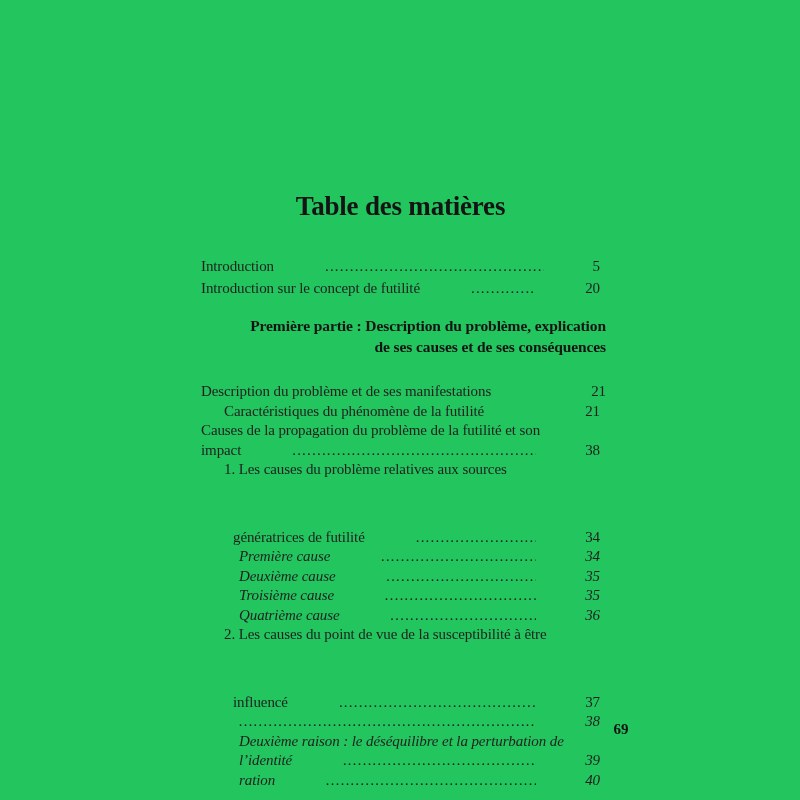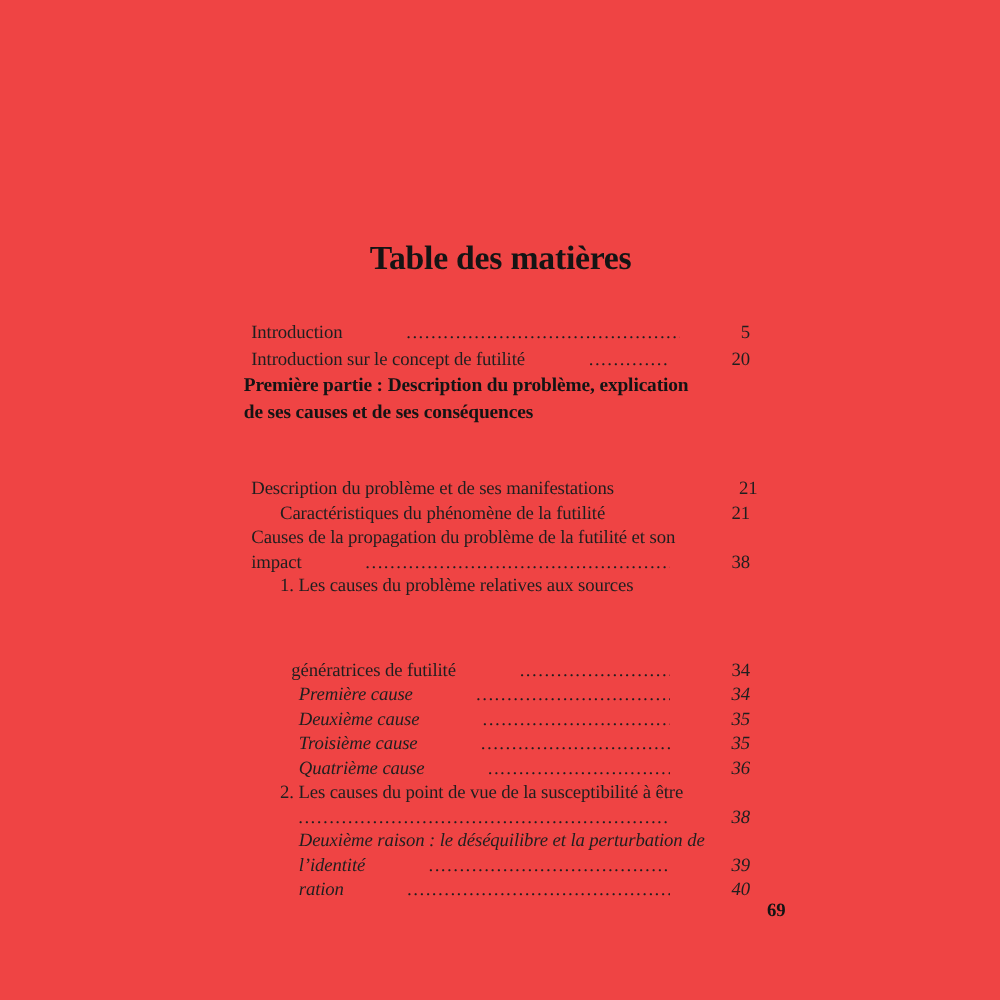--- a/index.html
+++ b/index.html
@@ -1,19 +1,19 @@
 <!DOCTYPE html>
 <html><head>
 <meta charset="utf-8">
 <style>
   html,body{margin:0;padding:0;background:#fff;}
   .canvas{
     position:relative;
     width:800px;height:800px;
-    background:#ef4444;
+    background:#22c55e;
     font-family:"Liberation Serif","DejaVu Serif",serif;
     color:#1f1f1f;
     overflow:hidden;
   }
   .title{
     position:absolute;
     left:201px;top:191px;width:399px;
     margin:0;
     text-align:center;
     font-size:27px;
@@ -22,22 +22,22 @@
     color:#141414;
     letter-spacing:-0.2px;
   }
   .toc{
     position:absolute;
     left:201px;top:0;width:399px;height:800px;
   }
   .intro-list{position:absolute;top:255px;left:0;right:0;}
   .intro-list .toc-row{height:22px;line-height:22px;}
   .part-heading{
-    position:absolute;top:299px;left:-6px;right:-6px;
-    text-align:left;
+    position:absolute;top:316px;left:-6px;right:-6px;
+    text-align:right;
     font-weight:bold;
     color:#141414;
     font-size:15.5px;
     line-height:20.5px;
     letter-spacing:-0.1px;
   }
   .main-list{position:absolute;top:382px;left:0;right:0;}
   .main-list .toc-row{height:19.5px;line-height:19.5px;}
   .toc-row{
     display:flex;
@@ -139,20 +139,25 @@
           <span class="pg">35</span>
         </div>
         <div class="toc-row indent-3 italic">
           <span class="label">Quatrième cause</span>
           <span class="dots"></span>
           <span class="pg">36</span>
         </div>
         <div class="toc-row indent-1">
           <span class="label">2. Les causes du point de vue de la susceptibilité à être</span>
         </div>
+        <div class="toc-row indent-2">
+          <span class="label">influencé</span>
+          <span class="dots"></span>
+          <span class="pg">37</span>
+        </div>
         <div class="toc-row indent-3 italic">
           <span class="dots"></span>
           <span class="pg">38</span>
         </div>
         <div class="toc-row indent-3 italic">
           <span class="label">Deuxième raison : le déséquilibre et la perturbation de</span>
         </div>
         <div class="toc-row indent-3 italic">
           <span class="label">l’identité</span>
           <span class="dots"></span>

